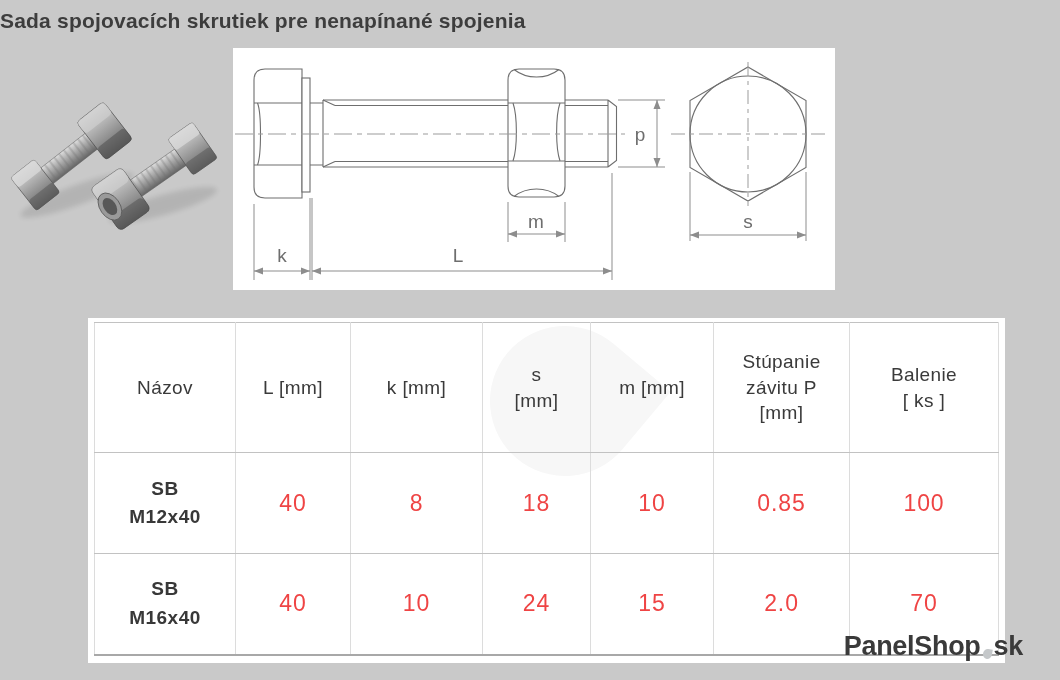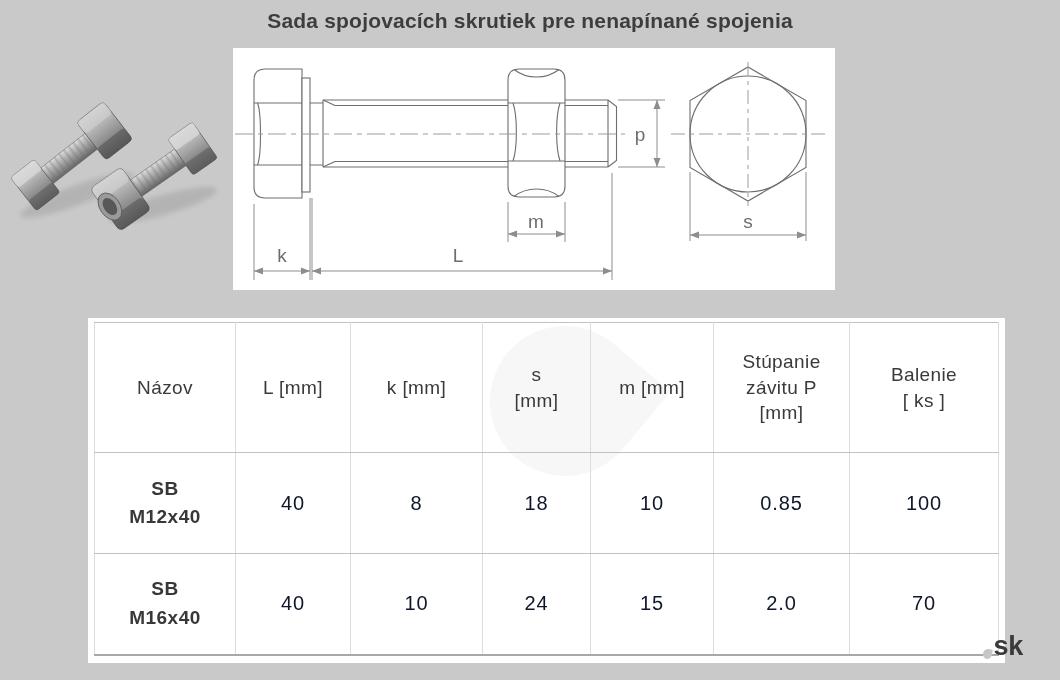--- a/index.html
+++ b/index.html
@@ -3,21 +3,21 @@
 <meta charset="utf-8">
 <style>
   html,body{margin:0;padding:0;}
   body{
     width:1060px;height:680px;position:relative;overflow:hidden;
     background:#c9c9c9;
     font-family:"Liberation Sans",sans-serif;
   }
   .page-title{
     position:absolute;top:9px;left:0;width:100%;
-    text-align:center;font-size:21px;font-weight:700;color:#3d3d3d;letter-spacing:.2px;
+    text-align:left;font-size:21px;font-weight:700;color:#3d3d3d;letter-spacing:.2px;
   }
   .photo{position:absolute;left:5px;top:85px;width:228px;height:145px;}
   .drawing-panel{position:absolute;left:233px;top:48px;width:602px;height:242px;background:#ffffff;}
   .table-panel{
     position:absolute;left:88px;top:318px;width:917px;height:345px;background:#ffffff;
     box-sizing:border-box;padding:4px 6px 9px 6px;
   }
   .watermark{
     position:absolute;left:402px;top:8px;width:150px;height:150px;
     background:#f7f7f7;border-radius:50% 0 50% 50%;transform:rotate(40deg);z-index:0;
@@ -29,21 +29,21 @@
   }
   table.spec td{
     border-right:1px solid #dcdcdc;border-left:1px solid #dcdcdc;
     border-top:1px solid #c2c2c2;border-bottom:1px solid #c2c2c2;
     text-align:center;vertical-align:middle;padding:0;background:transparent;
   }
   .hline{display:block;line-height:1.35;}
   tr.hdr td{font-size:19px;color:#3a3a3a;font-weight:400;letter-spacing:.4px;}
   .cell-name{font-size:19px;font-weight:700;color:#383838;letter-spacing:.5px;border-radius:27px;}
   .cell-name .hline{line-height:1.5;}
-  .cell-val{font-size:20px;color:#0f172a;letter-spacing:.9px;}
+  .cell-val{font-size:23px;color:#ef4444;letter-spacing:.9px;}
   .logo{
     position:absolute;top:631px;right:37px;z-index:5;
     display:flex;align-items:baseline;
     font-size:27px;font-weight:700;color:#3a3a3a;letter-spacing:-.3px;
   }
   .droplet{
     display:inline-block;width:9px;height:10px;background:#c5c8ca;
     border-radius:50% 0 50% 50%;transform:rotate(10deg);
     margin:0 2px;align-self:flex-end;margin-bottom:3px;
   }
@@ -228,15 +228,16 @@
       <td class="cell-val">24</td>
       <td class="cell-val">15</td>
       <td class="cell-val">2.0</td>
       <td class="cell-val">70</td>
     </tr>
   </tbody>
     </table>
 </div>
 
 <div class="logo">
+  <span>PanelShop</span>
   <span class="droplet"></span>
   <span>sk</span>
 </div>
 
 </body></html>

